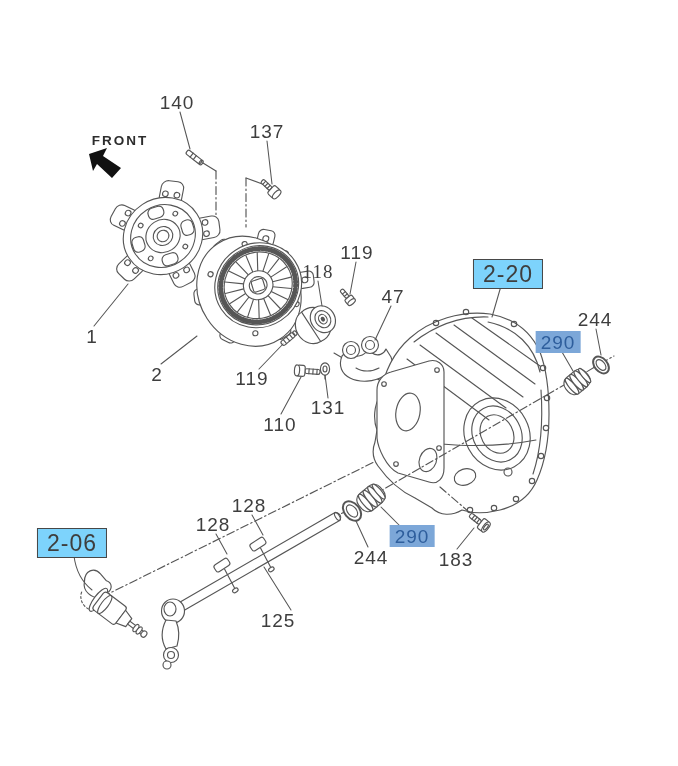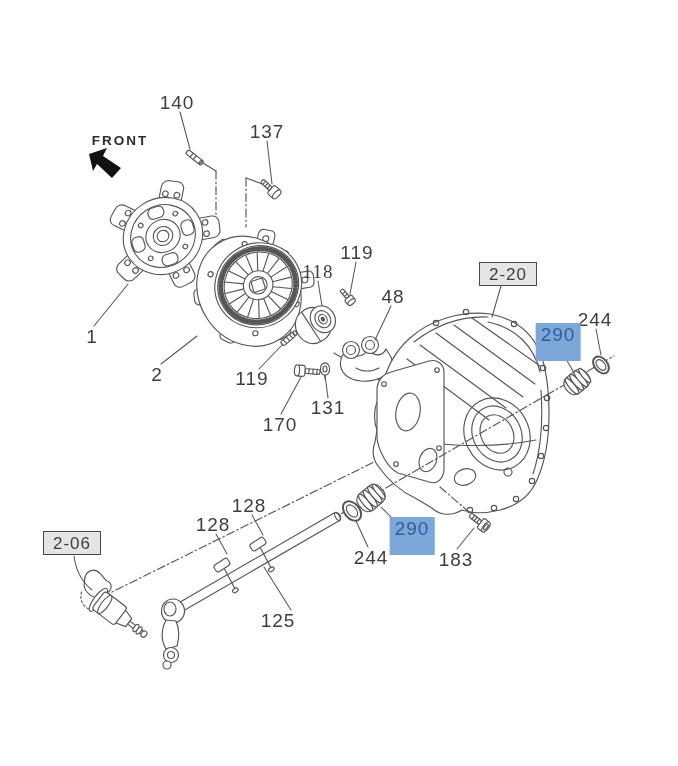--- a/index.html
+++ b/index.html
@@ -12,22 +12,22 @@
   .stage{position:relative;width:678px;height:766px;background:#fff;overflow:hidden;
          font-family:"Liberation Sans",sans-serif;}
   .stage svg{position:absolute;left:0;top:0;}
   .art{stroke:var(--line);stroke-width:1.15;fill:none;stroke-linecap:round;stroke-linejoin:round;}
   .w{fill:#ffffff;}
   .dk{fill:#555;stroke:none;}
   .dd{stroke-dasharray:8 3 1.5 3;}
   .leader{stroke-width:1.05;}
   .lbl{position:absolute;transform:translate(-50%,-50%);font-size:19px;line-height:1;
        color:var(--label-text);letter-spacing:1px;white-space:nowrap;}
-  .lbl.boxed{border:1.7px solid #474747;background:#e5e5e5;padding:3px 9px 2px;font-size:17px;}
-  .lbl.hl{background:var(--highlight-bg);color:var(--highlight-text);padding:2px 5px 17px;}
+  .lbl.boxed{border:1.7px solid #474747;background:#7dd3fc;padding:3px 9px 2px;font-size:23px;}
+  .lbl.hl{background:var(--highlight-bg);color:var(--highlight-text);padding:2px 5px 1px;}
   .front-label{position:absolute;transform:translate(-50%,-50%);font-size:13.5px;font-weight:600;
        letter-spacing:2px;color:#2d2d2d;white-space:nowrap;margin-left:40px;}
 </style>
 </head>
 <body>
 
 <div class="stage">
 
   <svg width="678" height="766" viewBox="0 0 678 766">
     <g class="art">
@@ -410,23 +410,23 @@
 
   <div>
     <div class="front-label" style="left:80px;top:140px">FRONT</div>
 
     <div class="lbl" style="left: 177px; top: 102px;">140</div>
     <div class="lbl" style="left: 267px; top: 131px;">137</div>
     <div class="lbl" style="left: 92px; top: 336px;">1</div>
     <div class="lbl" style="left: 157px; top: 374px;">2</div>
     <div class="lbl" style="left: 318px; top: 271px; font-family: Liberation Serif, serif;">118</div>
     <div class="lbl" style="left: 357px; top: 252px;">119</div>
-    <div class="lbl" style="left: 393px; top: 296px;">48</div>
+    <div class="lbl" style="left: 393px; top: 296px;">47</div>
     <div class="lbl" style="left: 252px; top: 378px;">119</div>
-    <div class="lbl" style="left: 280px; top: 424px;">170</div>
+    <div class="lbl" style="left: 280px; top: 424px;">110</div>
     <div class="lbl" style="left: 328px; top: 407px;">131</div>
     <div class="lbl boxed" style="left: 508px; top: 274px;">2-20</div>
     <div class="lbl" style="left: 595px; top: 319px;">244</div>
     <div class="lbl hl" style="left: 558px; top: 342px;">290</div>
     <div class="lbl" style="left: 249px; top: 505px;">128</div>
     <div class="lbl" style="left: 213px; top: 524px;">128</div>
     <div class="lbl" style="left: 371px; top: 557px;">244</div>
     <div class="lbl hl" style="left: 412px; top: 536px;">290</div>
     <div class="lbl" style="left: 456px; top: 559px;">183</div>
     <div class="lbl" style="left: 278px; top: 620px;">125</div>

